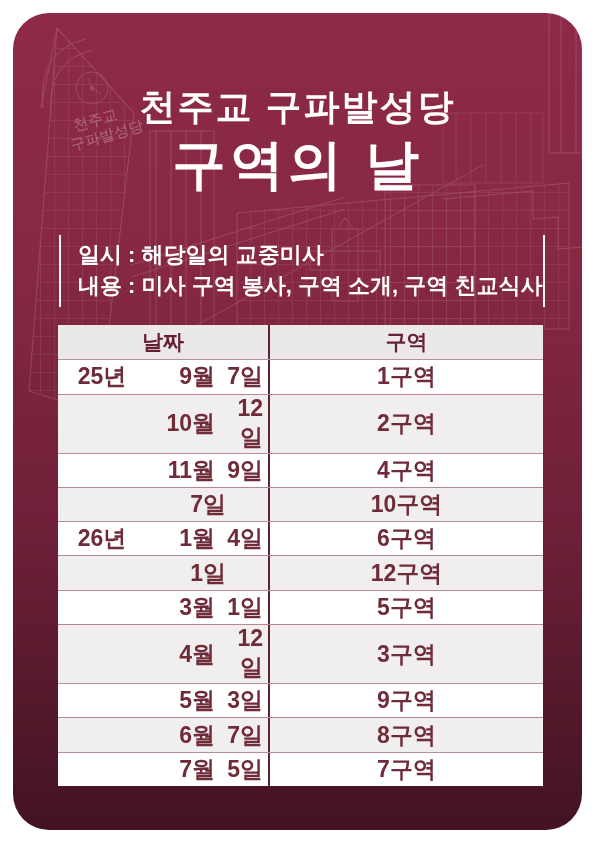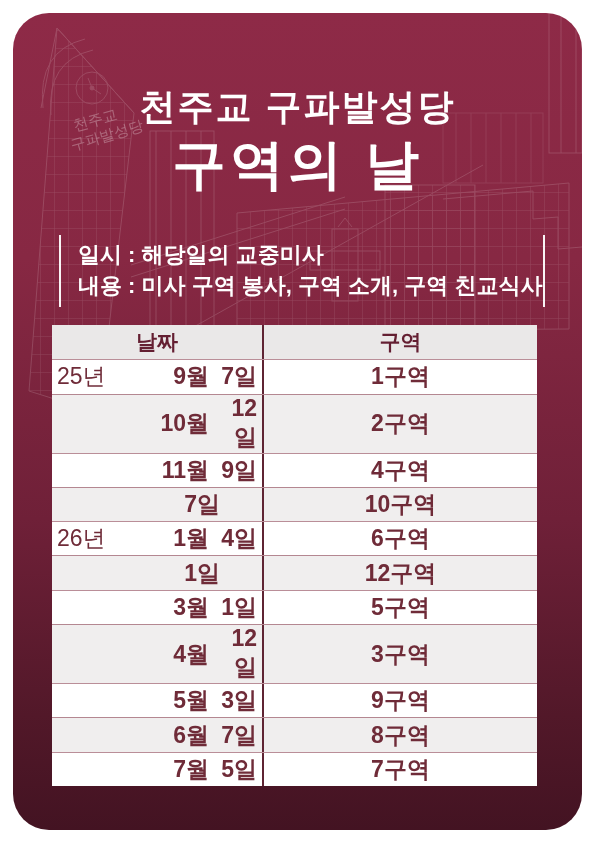--- a/index.html
+++ b/index.html
@@ -10,29 +10,29 @@
         overflow:hidden;}
   .art{position:absolute;left:0;top:0;width:569px;height:817px;pointer-events:none;}
   .church-name{position:absolute;left:0;top:70px;width:100%;text-align:center;color:#ffffff;
         font-size:36px;font-weight:700;letter-spacing:2px;}
   .event-title{position:absolute;left:0;top:116px;width:100%;text-align:center;color:#ffffff;
         font-size:54px;font-weight:800;letter-spacing:4px;}
   .info-box{position:absolute;left:46px;top:222px;width:450px;
         border-left:2px solid rgba(255,255,255,.95);border-right:2px solid rgba(255,255,255,.95);
         padding:4px 15px 6px 17px;color:#ffffff;font-size:22px;font-weight:600;line-height:31px;
         white-space:nowrap;}
-  .table{position:absolute;left:39px;top:312px;width:485px;height:461px;
+  .table{position:absolute;left:45px;top:312px;width:485px;height:461px;
         display:grid;grid-template-rows:repeat(12,1fr);font-size:23px;color:#6f2b38;}
   .trow{display:grid;grid-template-columns:212px 273px;background:#ffffff;
         border-top:1px solid rgba(140,66,84,.6);}
   .trow.head{background:#eae8e8;border-top:none;font-weight:700;font-size:21px;color:#641f32;}
   .trow.alt{background:#f0eeee;}
   .tcell{display:flex;align-items:center;justify-content:center;}
   .tcell.date{border-right:2px solid #5f2433;}
-  .dy{display:inline-block;width:78px;text-align:left;font-weight:400;}
+  .dy{display:inline-block;width:78px;text-align:center;font-weight:700;}
   .dm{display:inline-block;width:74px;text-align:right;font-weight:600;}
   .dd{display:inline-block;width:48px;text-align:right;font-weight:600;}
   .dist{font-weight:600;}
 </style>
 </head>
 <body>
 
 <div class="page">
   <div class="card">
 

